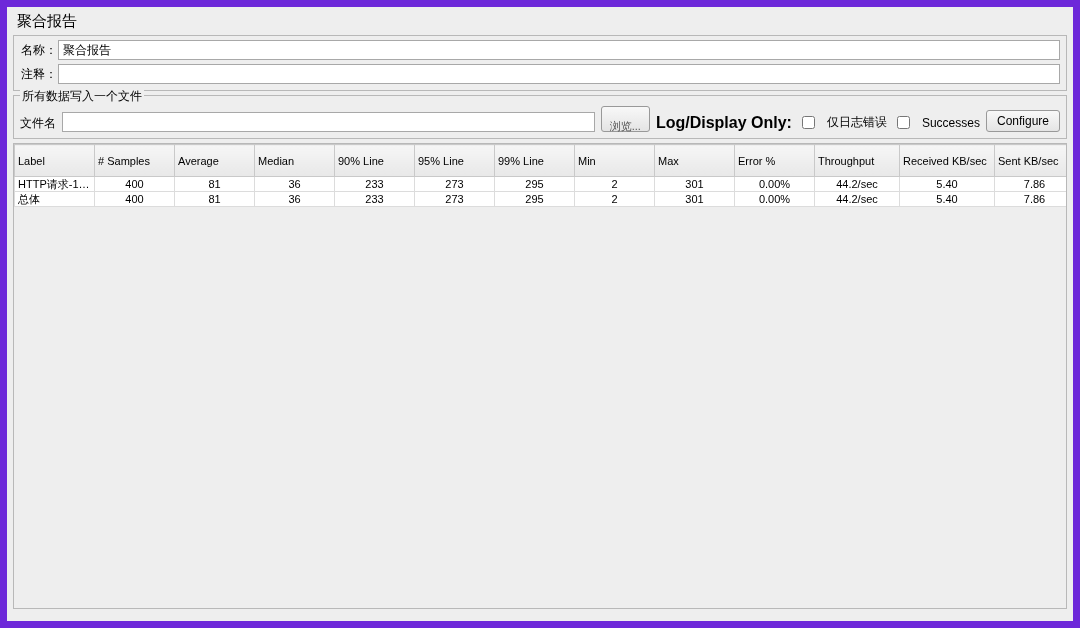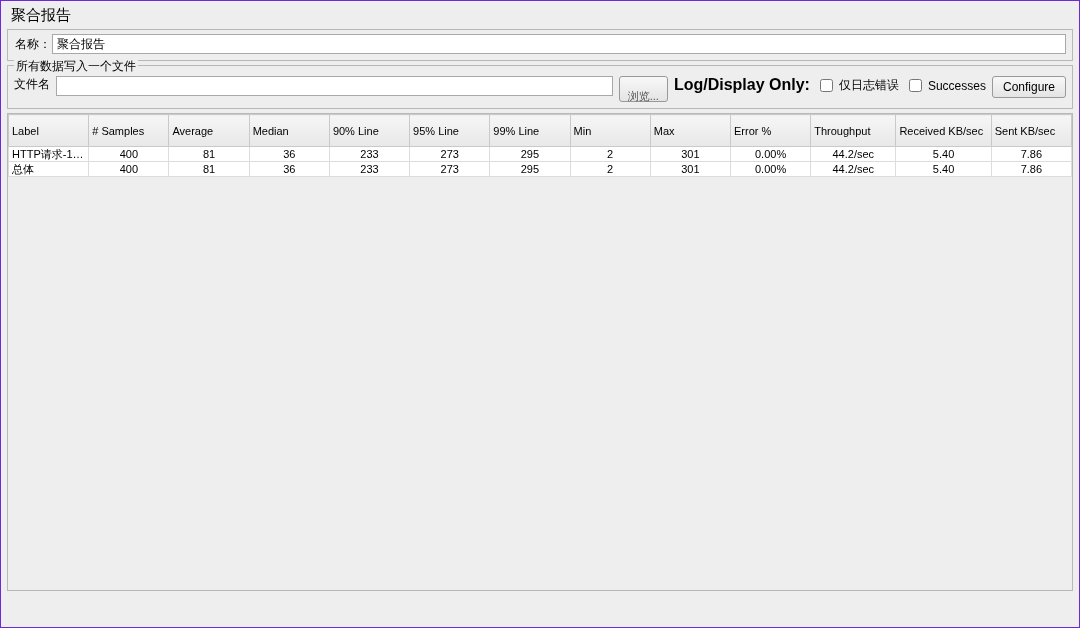--- a/index.html
+++ b/index.html
@@ -7,21 +7,21 @@
     margin: 0; padding: 0;
     width: 1080px; height: 628px;
     font-family: "Microsoft YaHei", "SimSun", Arial, sans-serif;
     font-size: 12px;
     background: #eeeeee;
     color: #000;
     overflow: hidden;
   }
   .panel {
     width: 1080px; height: 628px;
-    border: 1px solid #6d28d9;
+    border: 7px solid #6d28d9;
     background: #eeeeee;
     padding: 4px 6px;
     position: relative;
   }
   .title {
     font-size: 15px;
     font-weight: normal;
     padding: 1px 0 4px 4px;
   }
   .field-box {
@@ -60,21 +60,21 @@
   .group-legend {
     position: absolute;
     top: -8px;
     left: 6px;
     background: #eeeeee;
     padding: 0 2px;
     font-size: 12px;
   }
   .file-row {
     display: flex;
-    align-items: flex-start;
+    align-items: flex-end;
     gap: 6px;
   }
   .file-label {
     flex: 0 0 auto;
     font-size: 12px;
   }
   .file-input {
     flex: 1 1 auto;
     height: 20px;
     border: 1px solid #a8a8a8;
@@ -95,21 +95,21 @@
   }
   .btn.small { font-size: 11px; padding: 12px 8px; height: 20px; color:#555;}
   .log-only {
     flex: 0 0 auto;
     font-weight: bold;
     font-size: 16px;
   }
   .chk {
     display: inline-flex;
     align-items: center;
-    gap: 3px;
+    gap: 9px;
     font-size: 12px;
   }
   .chk input { width: 13px; height: 13px; }
 
   .results {
     margin-top: 4px;
     border: 1px solid #b8b8b8;
     background: #eeeeee;
     height: calc(100% - 140px);
     overflow: hidden;
@@ -148,20 +148,24 @@
 <body>
 
 <div class="panel">
 
   <div class="title">聚合报告</div>
 
   <div class="field-box">
     <div class="form-row">
       <div class="form-label">名称：</div>
       <input class="text-input" type="text" value="聚合报告" style="">
+    </div>
+    <div class="form-row">
+      <div class="form-label">注释：</div>
+      <input class="text-input" type="text" value="" style="">
     </div>
   </div>
 
   <div class="groupbox">
     <div class="group-legend">所有数据写入一个文件</div>
     <div class="file-row">
       <div class="file-label">文件名</div>
       <input class="file-input" type="text" value="" style="">
       <button class="btn small">浏览...</button>
       <div class="log-only">Log/Display Only:</div>

